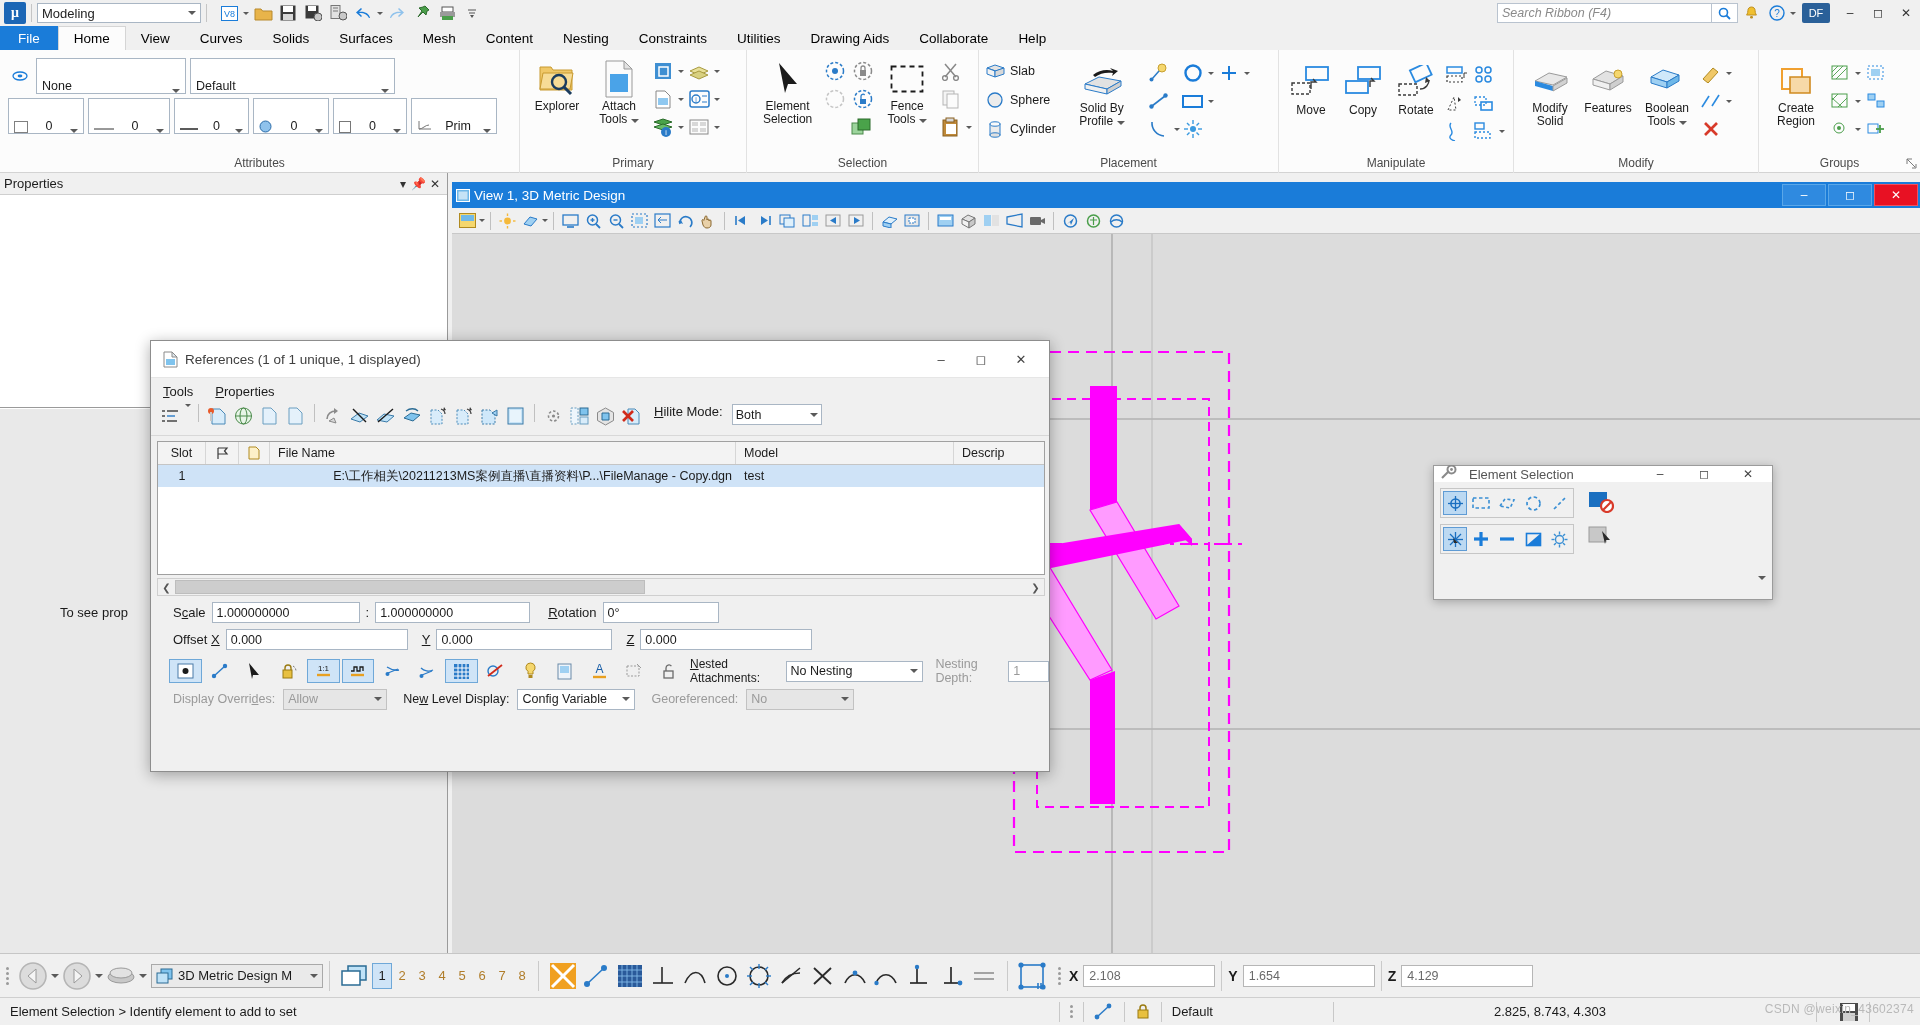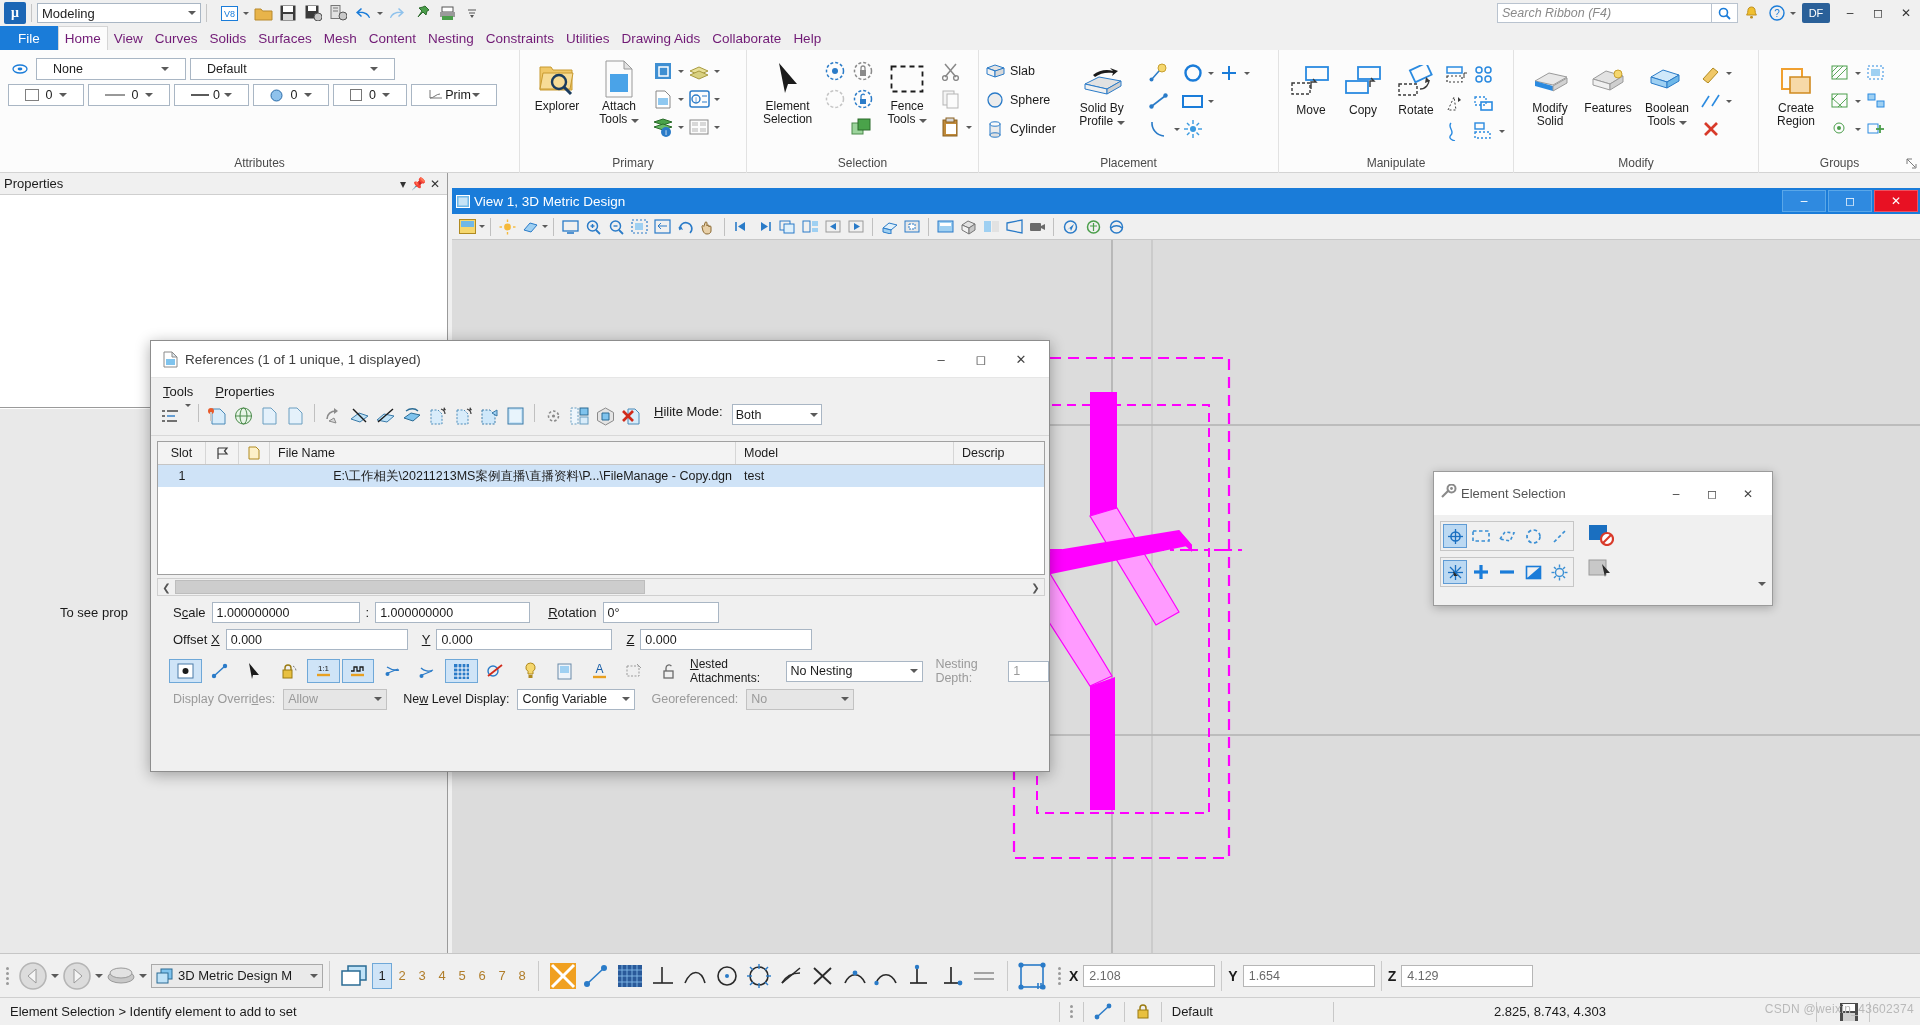--- a/index.html
+++ b/index.html
@@ -46,62 +46,62 @@
   .srch-btn { width:26px;height:20px; background:#fff; border:1px solid #b9c3cf; border-left:none;
      display:flex;align-items:center;justify-content:center;}
   .ticon { width:26px;height:22px; display:flex;align-items:center;justify-content:center; }
   .user-badge { width:28px;height:20px; background:#2a6099; color:#fff; font-size:11px;
       display:flex;align-items:center;justify-content:center; border-radius:2px; margin:0 6px; }
   .wbtn { width:28px;height:22px; display:flex;align-items:center;justify-content:center; color:#333; font-size:12px;}
 
   
   .tabbar { position:absolute; left:0; top:26px; width:1920px; height:24px; background:#f0f0f0;
             display:flex; align-items:flex-end; }
-  .tab { height:24px; padding:0 6px; display:flex;align-items:center; font-size:13.5px; color:#701a75; }
+  .tab { height:24px; padding:0 15px; display:flex;align-items:center; font-size:13.5px; color:#000000; }
   .tab.file { background:#1a7cd9; color:#fff; padding:0 18px; }
   .tab.active { background:#fcfcfc; border-top:1px solid #d5d5d5;border-left:1px solid #d5d5d5;border-right:1px solid #d5d5d5;}
 
   
   .ribbon { position:absolute; left:0; top:50px; width:1920px; height:123px; background:#fcfcfc;
             border-bottom:1px solid #d3d3d3; display:flex; }
   .rgroup { position:relative; height:123px; display:flex; flex-direction:column;
             border-right:1px solid #e2e2e2; }
   .rgroup-body { flex:1; display:flex; align-items:flex-start; padding:6px 6px 0 6px; }
   .rgroup-label { height:17px; font-size:12px; color:#4a4a4a; text-align:center; line-height:15px; }
   .bigbtn { width:62px; display:flex;flex-direction:column;align-items:center; padding:2px; }
   .bigbtn .bi { height:42px; display:flex;align-items:center;justify-content:center; }
   .bigbtn .bl { font-size:12px; text-align:center; line-height:13px; color:#1b1b1b; }
   .smallgrid { display:flex; flex-direction:column; gap:2px; padding-top:2px;}
   .smallrow { display:flex; align-items:center; gap:2px; }
   .sbtn { width:26px;height:26px; display:flex;align-items:center;justify-content:center;}
   .lbl-item { display:flex; align-items:center; gap:5px; height:26px; font-size:12.5px; padding-right:4px;}
 
   
   .attr-row { display:flex; align-items:center; gap:4px; margin-bottom:4px; }
-  .attr-combo { height:22px; background:#fff; border:1px solid #a9b6c4; display:flex; align-items:center;
-                justify-content:space-between; padding:0 16px; font-size:12.5px; }
+  .attr-combo { height:36px; background:#fff; border:1px solid #a9b6c4; display:flex; align-items:flex-end;
+                justify-content:space-between; padding:0 5px; font-size:12.5px; }
   .swatch { width:14px;height:12px; border:1px solid #808080; }
 
   
   .props {
     position:absolute; left:0; top:173px; width:448px; height:780px;
     background:#fff; border-right:1px solid #9a9a9a;
   }
   .props-hdr { height:22px; background:#f0f0f0; border-bottom:1px solid #cfcfcf;
       display:flex;align-items:center; padding:0 4px; font-size:13px; color:#1b1b1b; }
   .props-hdr .sp { flex:1; }
   .props-hdr .hb { width:16px;height:18px; display:flex;align-items:center;justify-content:center;
       font-size:12px; color:#333; }
   .props-white { position:absolute; left:0; top:22px; width:447px; height:213px; background:#fff;
                  border-bottom:1px solid #9a9a9a; }
   .props-body { position:absolute; left:0; top:236px; width:447px; bottom:0; background:#e9e9e9; }
   .props-msg { position:absolute; left:60px; top:432px; font-size:13px; color:#1b1b1b; }
 
   
-  .viewwin { position:absolute; left:452px; top:188px; width:1468px; height:773px; background:#0f766e; }
+  .viewwin { position:absolute; left:452px; top:182px; width:1468px; height:773px; background:#0f766e; }
   .view-title { height:26px; background:#1a7cd9; display:flex; align-items:center; color:#fff; font-size:13.5px; }
   .view-title .vt-icon { width:22px; display:flex;align-items:center;justify-content:center;}
   .view-title .sp{flex:1;}
   .vwbtn { width:44px;height:22px; margin-right:2px; background:#2f8ae0; border:1px solid #5aa7e8;
      display:flex;align-items:center;justify-content:center; color:#fff; font-size:12px; }
   .vwbtn.red { background:#e81123; border-color:#f0505e; }
   .view-toolbar { height:26px; background:#f0f0f0; border-bottom:1px solid #c8c8c8;
       display:flex; align-items:center; padding:0 4px; gap:1px; }
   .vtb { width:22px;height:22px; display:flex;align-items:center;justify-content:center; }
   .vtb-sep { width:1px;height:18px;background:#c0c0c0;margin:0 4px; }
@@ -146,21 +146,21 @@
   .opt-row { display:flex; align-items:center; height:28px; padding-left:18px; gap:2px; font-size:12.5px;}
   .obtn { width:40px;height:24px; display:flex;align-items:center;justify-content:center; }
   .obtn.on { background:#cfe4f7; border:1px solid #6fa8d8; }
   .dd { height:21px; background:#fff; border:1px solid #a9b6c4; display:flex;align-items:center;
        justify-content:space-between; padding:0 4px; font-size:12.5px; }
   .dd.dis { background:#e6e6e6; color:#9a9a9a; border-color:#c2c2c2; }
 
   
   .elsel { position:absolute; left:1433px; top:463px; width:340px; height:135px;
            background:#f0f0f0; border:1px solid #9b9b9b; box-shadow:0 2px 9px rgba(0,0,0,.25); }
-  .elsel-title { height:43px; background:#fff; display:flex; align-items:center; padding:8px 6px; }
+  .elsel-title { height:16px; background:#fff; display:flex; align-items:center; padding:8px 6px;gap:8px; }
   .elsel-title .et{ font-size:13px; color:#555; margin-left:4px;}
   .elsel-title .sp{flex:1;}
   .ewb { width:36px;height:30px;display:flex;align-items:center;justify-content:center;color:#444;font-size:12px;}
   .elsel-body { display:flex; padding:6px; gap:6px; }
   .esgrp { background:#f0f0f0; border:1px solid #c6c6c6; display:flex; align-items:center;
            padding:2px; gap:2px; }
   .esb { width:24px;height:24px;display:flex;align-items:center;justify-content:center;}
   .esb.on { background:#bcd9f2; border:1px solid #5f9bd4; }
 
   

